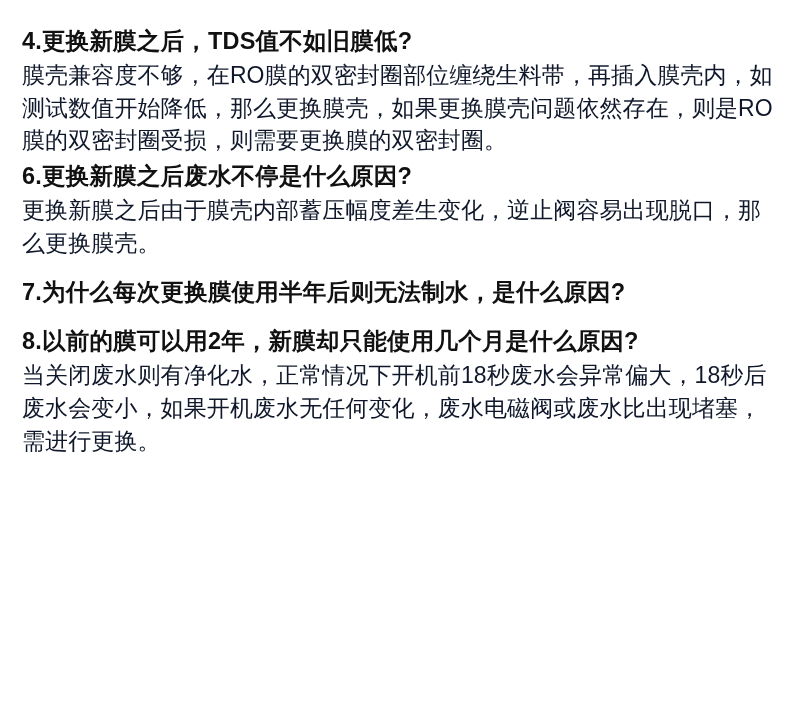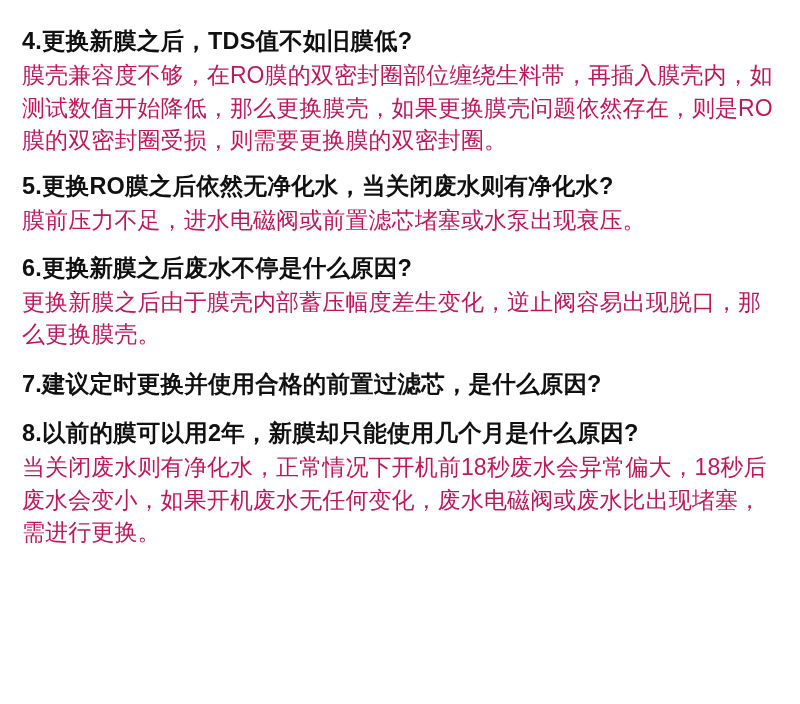--- a/index.html
+++ b/index.html
@@ -31,52 +31,48 @@
     letter-spacing: 0.2px;
     color: #111111;
     margin: 0 0 2px 0;
     white-space: nowrap;
   }
   .faq-answer {
     font-size: 23px;
     font-weight: normal;
     line-height: 1.42;
     letter-spacing: 0.1px;
-    color: #be185d;
+    color: #0f172a;
     margin: 0;
   }
   
-  .item-0 { margin-bottom: 14px; }
+  .item-0 { margin-bottom: 4px; }
   .item-1 { margin-bottom: 16px; }
   .item-2 { margin-bottom: 18px; }
   .item-3 { margin-bottom: 18px; }
   .item-4 { margin-bottom: 15px; }
 </style>
 </head>
 <body>
 
 <div class="page">
 
   <div class="faq-item item-0">
     <p class="faq-question"><span>4.</span><span>更换新膜之后，TDS值不如旧膜低?</span></p>
     <p class="faq-answer">膜壳兼容度不够，在RO膜的双密封圈部位缠绕生料带，再插入膜壳内，如测试数值开始降低，那么更换膜壳，如果更换膜壳问题依然存在，则是RO膜的双密封圈受损，则需要更换膜的双密封圈。</p>
   </div>
 
-  <div class="faq-item item-1">
-    <p class="faq-question"><span>5.</span><span>更换RO膜之后依然无净化水，当关闭废水则有净化水?</span></p>
-    <p class="faq-answer">膜前压力不足，进水电磁阀或前置滤芯堵塞或水泵出现衰压。</p>
-  </div>
 
   <div class="faq-item item-2">
     <p class="faq-question"><span>6.</span><span>更换新膜之后废水不停是什么原因?</span></p>
     <p class="faq-answer">更换新膜之后由于膜壳内部蓄压幅度差生变化，逆止阀容易出现脱口，那么更换膜壳。</p>
   </div>
 
   <div class="faq-item item-3">
-    <p class="faq-question"><span>7.</span><span>建议定时更换并使用合格的前置过滤芯，是什么原因?</span></p>
+    <p class="faq-question"><span>7.</span><span>为什么每次更换膜使用半年后则无法制水，是什么原因?</span></p>
   </div>
 
   <div class="faq-item item-4">
     <p class="faq-question"><span>8.</span><span>以前的膜可以用2年，新膜却只能使用几个月是什么原因?</span></p>
     <p class="faq-answer">当关闭废水则有净化水，正常情况下开机前18秒废水会异常偏大，18秒后废水会变小，如果开机废水无任何变化，废水电磁阀或废水比出现堵塞，需进行更换。</p>
   </div>
 
 </div>
 
 </body></html>

